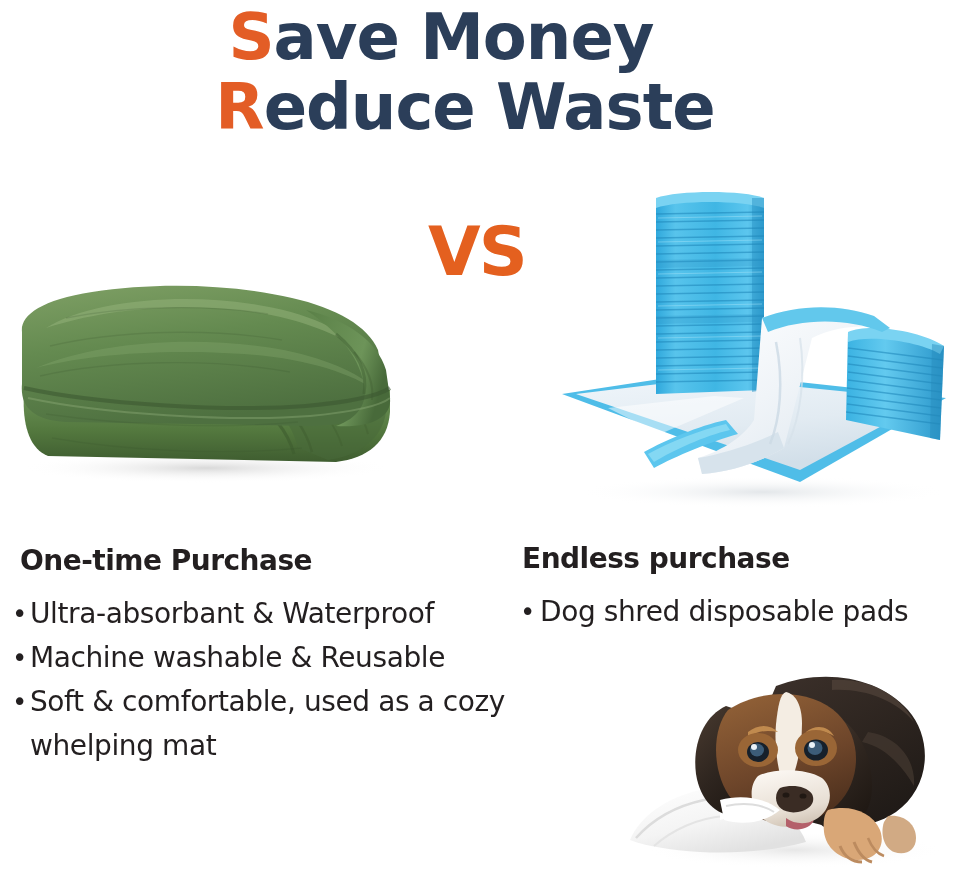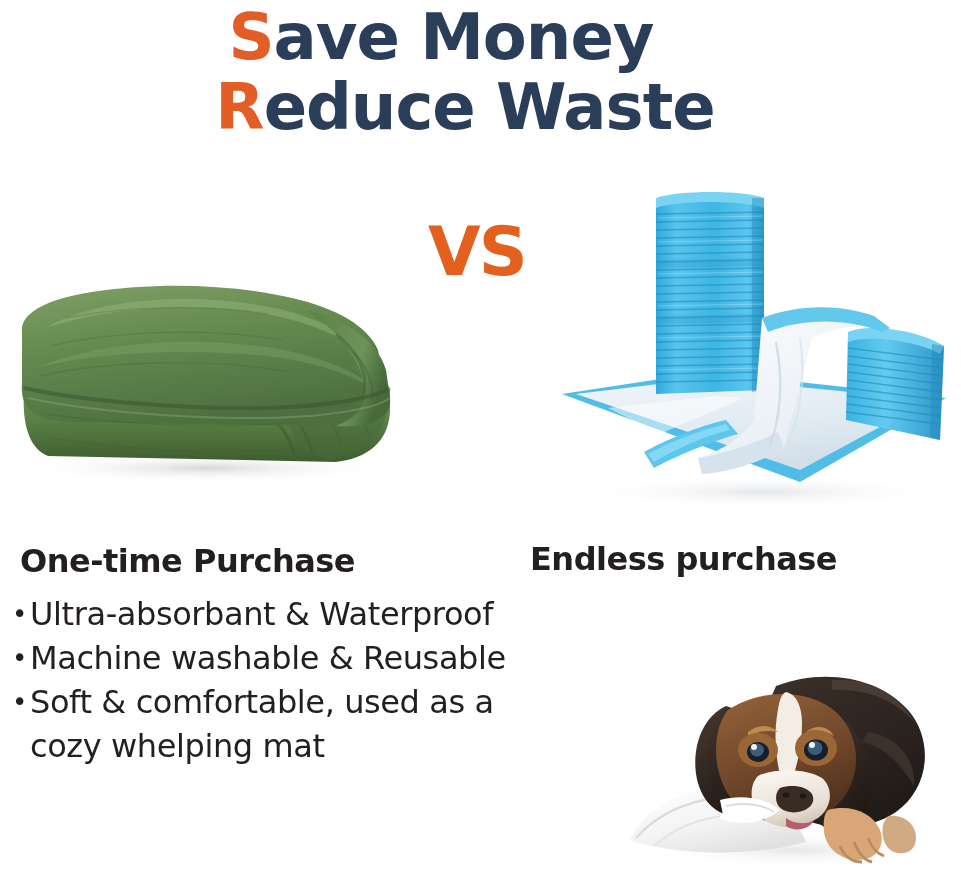--- a/index.html
+++ b/index.html
@@ -47,35 +47,35 @@
   .puppy-photo svg { display:block; width:100%; height:100%; }
 
   
   .col { position:absolute; }
   .col-left  { left:12px;  top:540px; width:500px; }
   .col-right { left:520px; top:538px; width:440px; }
 
   .col-title {
     font-family:"DejaVu Sans", sans-serif;
     font-weight:bold;
-    font-size:32px;
+    font-size:28px;
     line-height:42px;
     color:#231F20;
     letter-spacing:-0.5px;
     white-space:nowrap;
   }
   .col-left .col-title { margin-left:8px; }
-  .col-right .col-title { margin-left:10px; }
+  .col-right .col-title { margin-left:2px; }
 
   ul.feature-list { list-style:none; margin-top:10px; }
   ul.feature-list li {
     position:relative;
     font-family:"DejaVu Sans", sans-serif;
     font-weight:400;
-    font-size:32px;
+    font-size:28px;
     line-height:44px;
     color:#231F20;
     padding-left:18px;
     letter-spacing:-0.4px;
   }
   ul.feature-list li::before {
     content:"\2022";
     position:absolute; left:0; top:0;
     font-size:26px;
     color:#231F20;
@@ -278,20 +278,23 @@
     <div class="col-title">One-time Purchase</div>
     <ul class="feature-list">
       <li>Ultra-absorbant &amp; Waterproof</li>
       <li>Machine washable &amp; Reusable</li>
       <li>Soft &amp; comfortable, used as a cozy whelping mat</li>
     </ul>
   </div>
 
   <div class="col col-right">
     <div class="col-title">Endless purchase</div>
+    <ul class="feature-list">
+      <li>Dog shred disposable pads</li>
+    </ul>
   </div>
 
   <div class="puppy-photo">
     <svg viewBox="0 0 370 235" xmlns="http://www.w3.org/2000/svg">
       <defs>
         <linearGradient id="bodyG" x1="0.2" y1="0" x2="0.8" y2="1">
           <stop offset="0%" stop-color="#3A2F29"></stop>
           <stop offset="50%" stop-color="#2C241F"></stop>
           <stop offset="100%" stop-color="#1E1916"></stop>
         </linearGradient>

